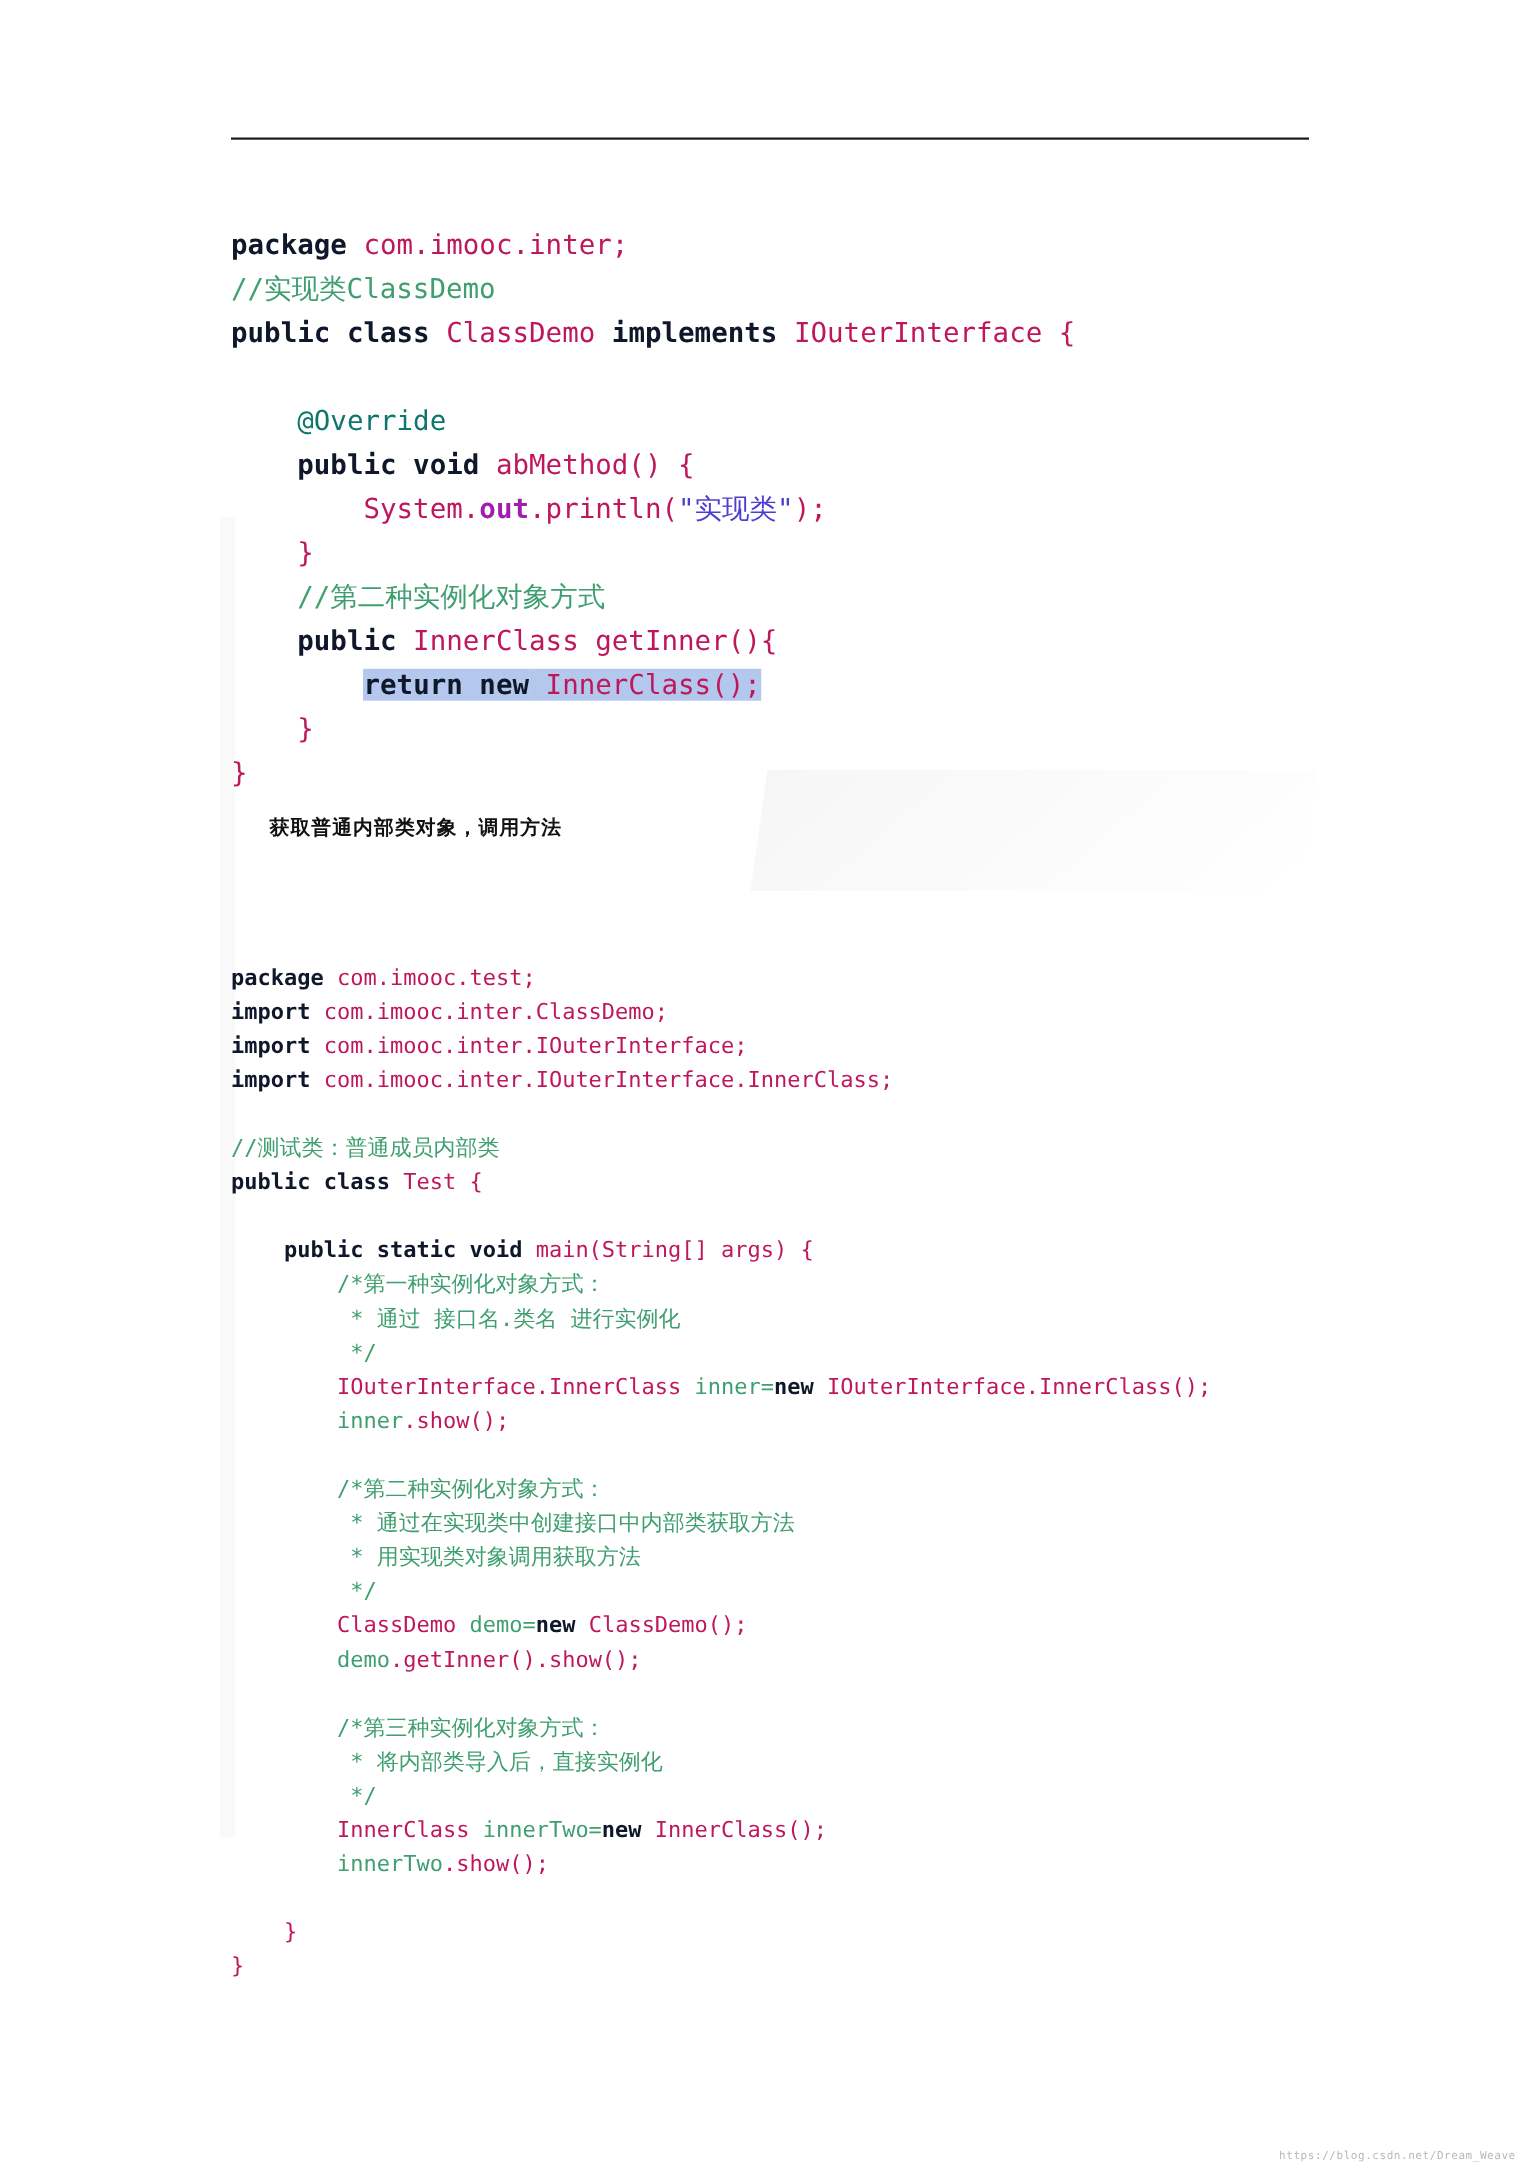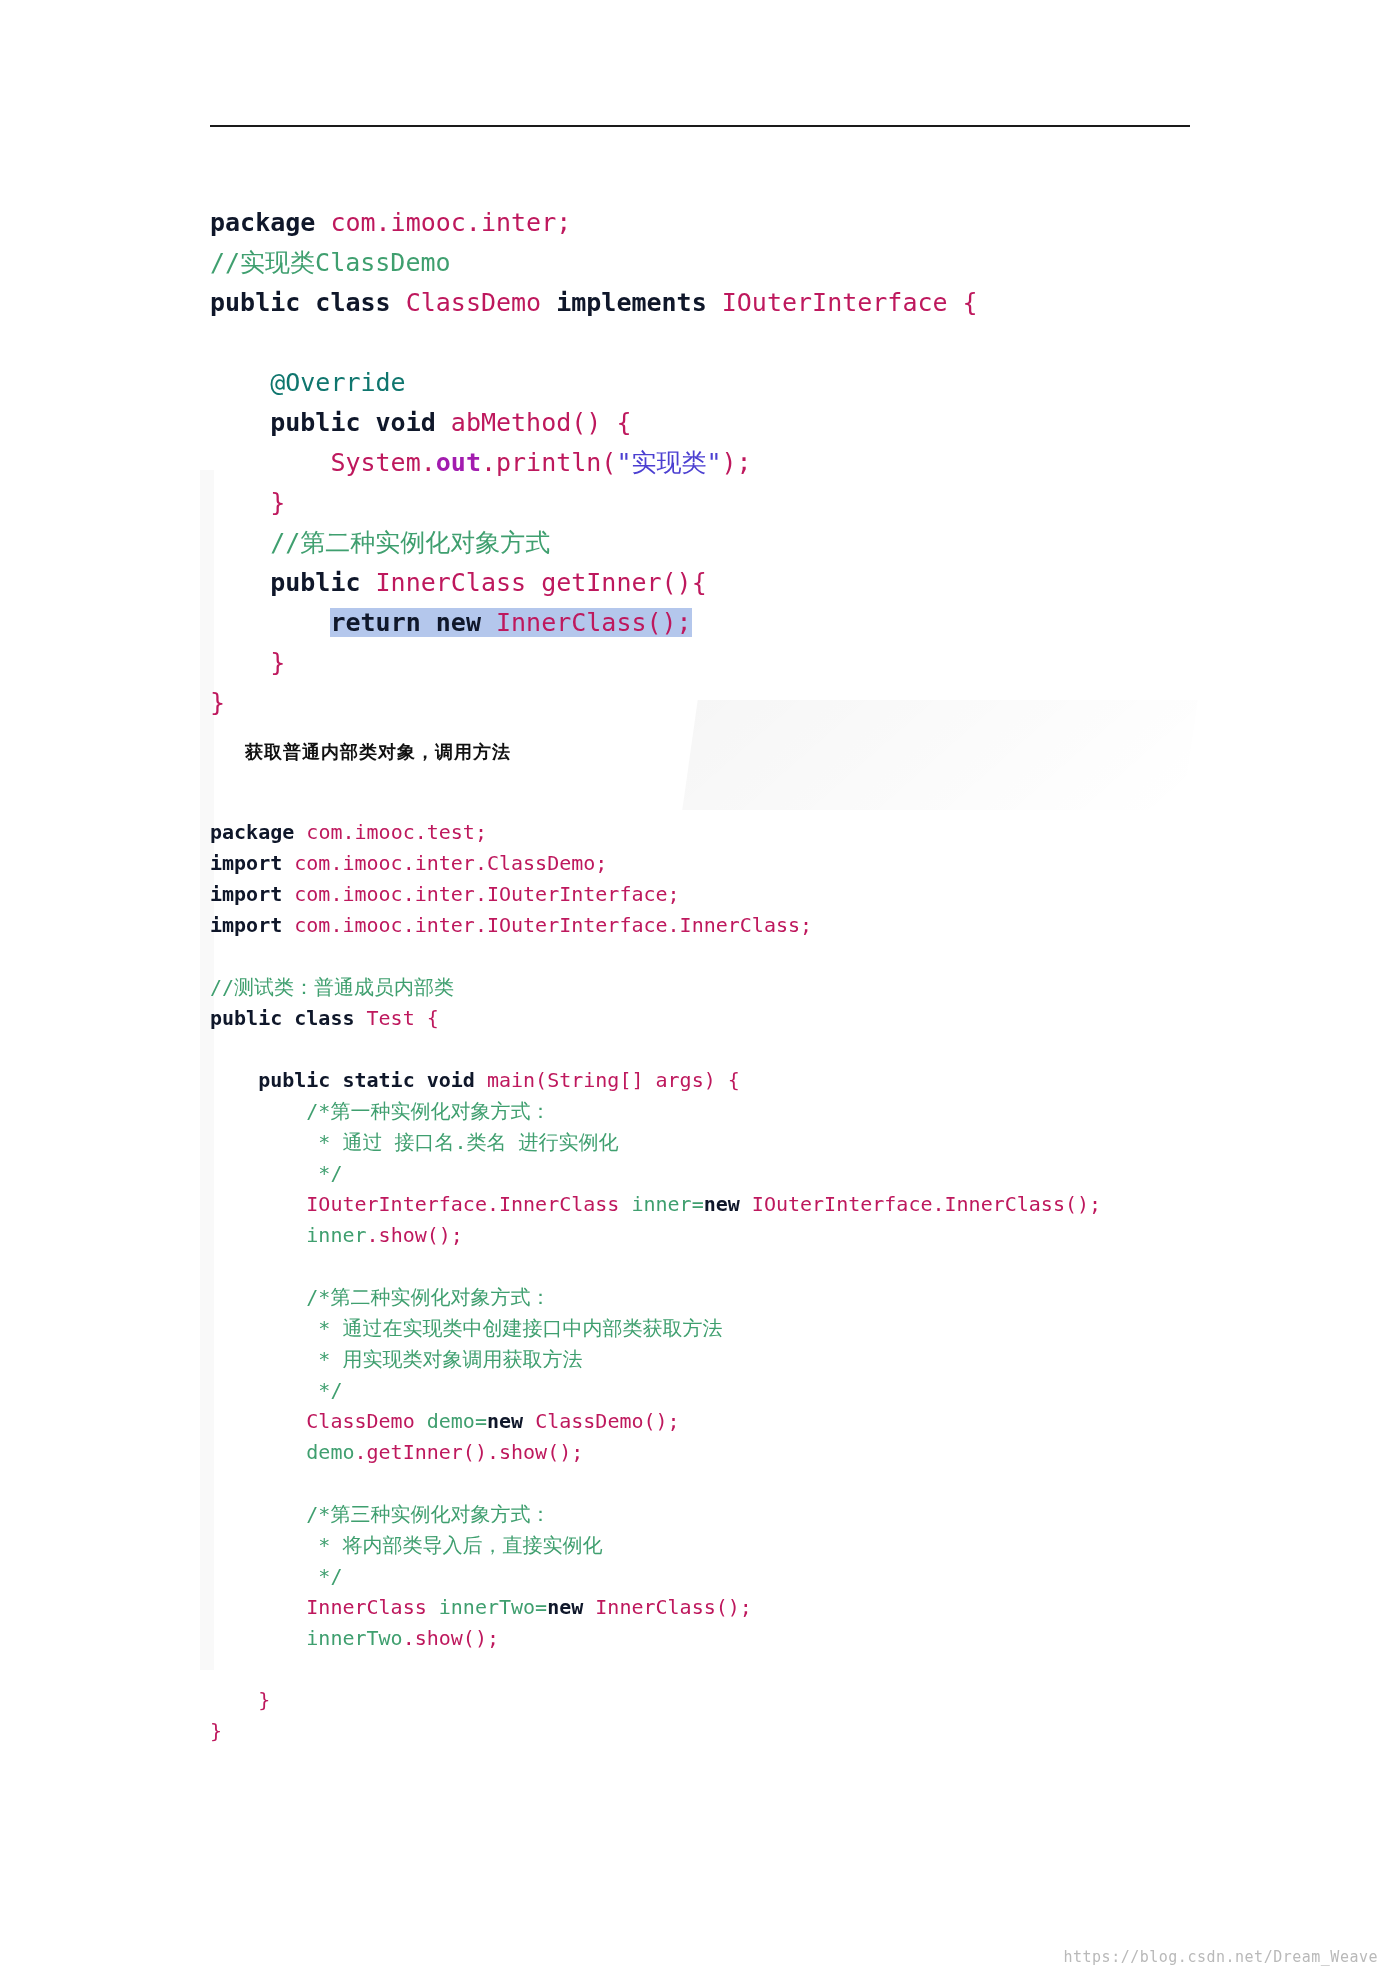--- a/index.html
+++ b/index.html
@@ -47,21 +47,21 @@
     top: 740px;
     font-family: Liberation Serif, serif;
     font-size: 18px;
     font-weight: bold;
     color: #111;
     letter-spacing: 1px;
   }
   
   #code2 {
     left: 210px;
-    top: 797px;
+    top: 853px;
     font-size: 20px;
     line-height: 31px;
   }
   .kw      { color: #0f172a; font-weight: bold; }
   .cmt     { color: #3f9f6f; margin-top: 10px; }
   .str     { color: #4b3fd1; }
   .ann     { color: #0f766e; }
   .plain   { color: #be185d; }
   .ital    { color: #a21caf; font-weight: bold; }
   .sel     { background: #b4c7ec; }
@@ -82,21 +82,21 @@
     width: 14px;
     height: 1200px;
     background: rgba(0,0,0,0.025);
     pointer-events: none;
   }
   #watermark {
     position: absolute;
     right: 22px;
     bottom: 14px;
     font-family: "DejaVu Sans Mono", monospace;
-    font-size: 15px;
+    font-size: 10px;
     color: #b9b9b9;
     letter-spacing: 0.5px;
   }
 </style>
 </head>
 <body>
 
 <div class="page">
 
   <div class="ghost2"></div>

